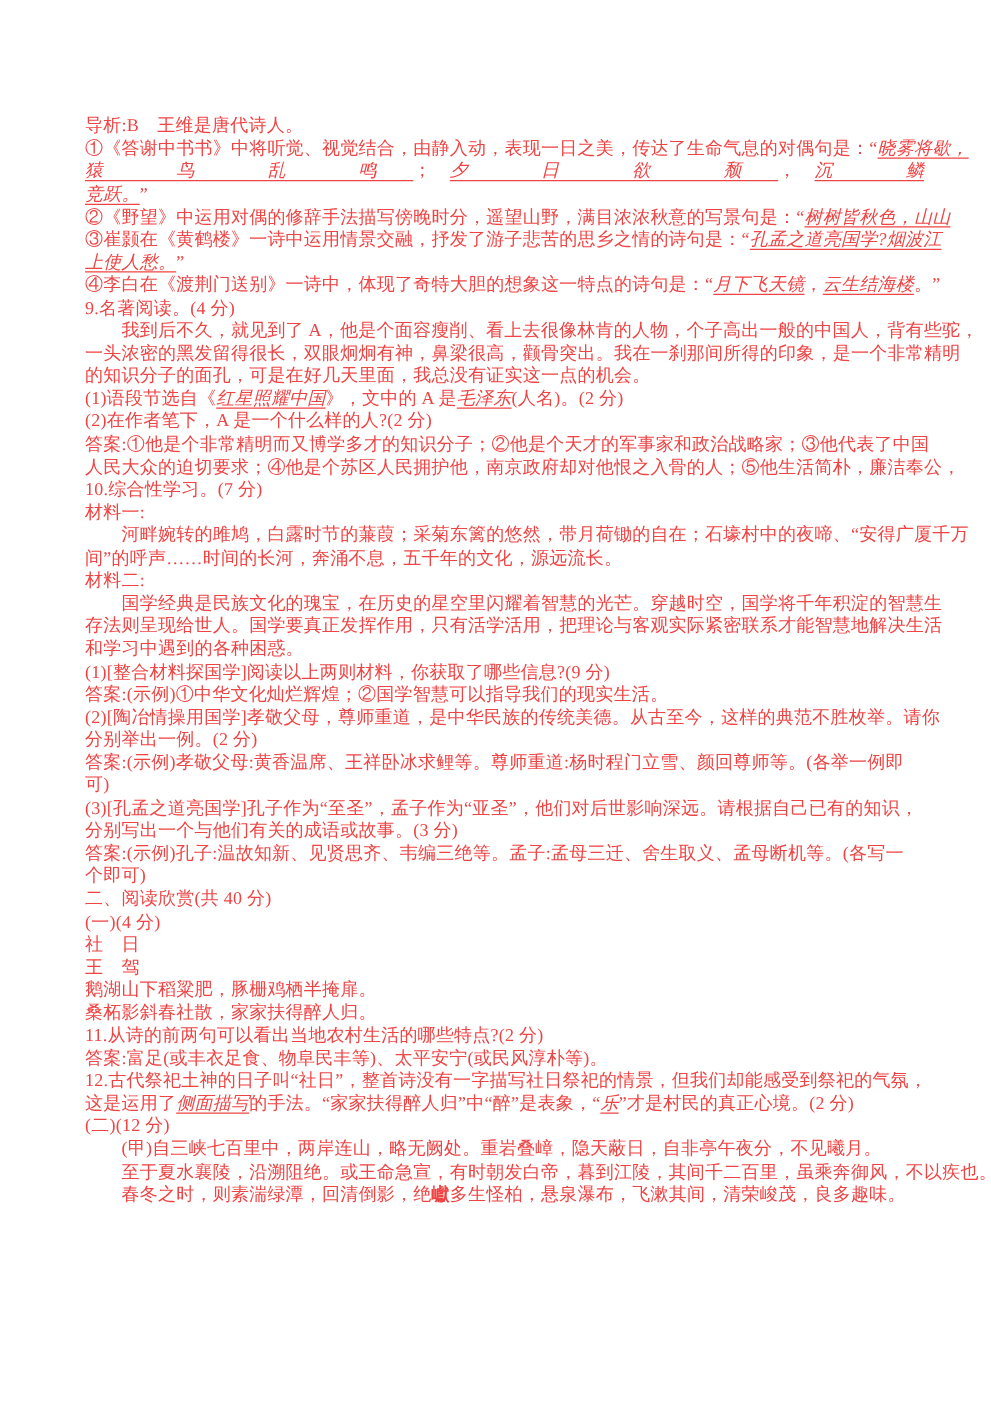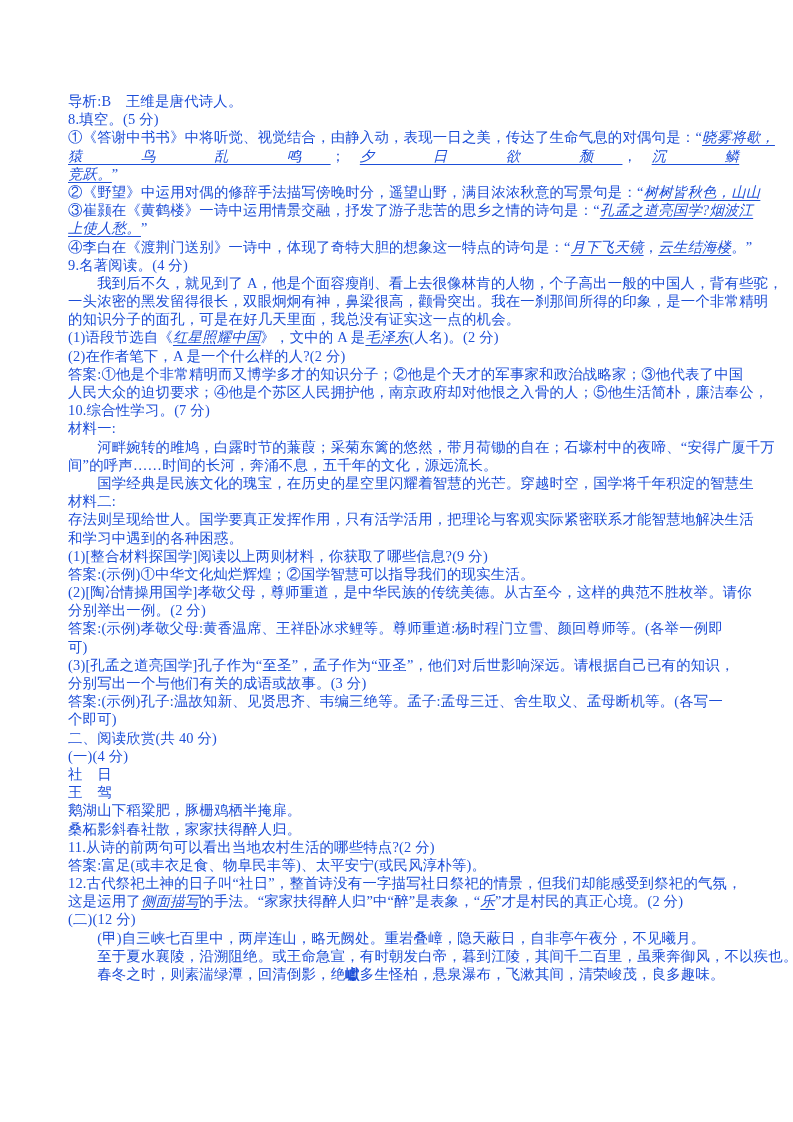--- a/index.html
+++ b/index.html
@@ -11,21 +11,21 @@
     overflow: hidden;
   }
   .doc {
     position: absolute;
     left: 68px;
     top: 92px;
     width: 676px;
     font-family: "Liberation Serif", "DejaVu Serif", serif;
     font-size: 14.4px;
     line-height: 18.2px;
-    color: #1d4ed8;
+    color: #ef4444;
     letter-spacing: 0.2px;
   }
   .line {
     white-space: nowrap;
     height: 18.2px;
   }
   .line.center { }
   .u {
     text-decoration: underline;
     text-underline-offset: 3px;
@@ -33,42 +33,41 @@
     font-style: italic;
   }
   .b { font-weight: bold; }
 </style>
 </head>
 <body>
 
 <div class="page">
   <div class="doc" id="doc">
       <div class="line"><span>导析:B　王维是唐代诗人。</span></div>
-      <div class="line"><span>8.填空。(5 分)</span></div>
       <div class="line"><span>①《答谢中书书》中将听觉、视觉结合，由静入动，表现一日之美，传达了生命气息的对偶句是：“</span><span class="u">晓雾将歇，</span></div>
       <div class="line"><span class="u">猿　　　　鸟　　　　乱　　　　鸣　　</span><span>；　</span><span class="u">夕　　　　日　　　　欲　　　　颓　　</span><span>，　</span><span class="u">沉　　　　鳞</span></div>
       <div class="line"><span class="u">竞跃。</span><span>”</span></div>
       <div class="line"><span>②《野望》中运用对偶的修辞手法描写傍晚时分，遥望山野，满目浓浓秋意的写景句是：“</span><span class="u">树树皆秋色，山山</span></div>
       <div class="line"><span>③崔颢在《黄鹤楼》一诗中运用情景交融，抒发了游子悲苦的思乡之情的诗句是：“</span><span class="u">孔孟之道亮国学?烟波江</span></div>
       <div class="line"><span class="u">上使人愁。</span><span>”</span></div>
       <div class="line"><span>④李白在《渡荆门送别》一诗中，体现了奇特大胆的想象这一特点的诗句是：“</span><span class="u">月下飞天镜</span><span>，</span><span class="u">云生结海楼</span><span>。”</span></div>
       <div class="line"><span>9.名著阅读。(4 分)</span></div>
       <div class="line"><span>　　我到后不久，就见到了 A，他是个面容瘦削、看上去很像林肯的人物，个子高出一般的中国人，背有些驼，</span></div>
       <div class="line"><span>一头浓密的黑发留得很长，双眼炯炯有神，鼻梁很高，颧骨突出。我在一刹那间所得的印象，是一个非常精明</span></div>
       <div class="line"><span>的知识分子的面孔，可是在好几天里面，我总没有证实这一点的机会。</span></div>
       <div class="line"><span>(1)语段节选自《</span><span class="u">红星照耀中国</span><span>》，文中的 A 是</span><span class="u">毛泽东</span><span>(人名)。(2 分)</span></div>
       <div class="line"><span>(2)在作者笔下，A 是一个什么样的人?(2 分)</span></div>
       <div class="line"><span>答案:①他是个非常精明而又博学多才的知识分子；②他是个天才的军事家和政治战略家；③他代表了中国</span></div>
       <div class="line"><span>人民大众的迫切要求；④他是个苏区人民拥护他，南京政府却对他恨之入骨的人；⑤他生活简朴，廉洁奉公，</span></div>
       <div class="line"><span>10.综合性学习。(7 分)</span></div>
       <div class="line"><span>材料一:</span></div>
       <div class="line"><span>　　河畔婉转的雎鸠，白露时节的蒹葭；采菊东篱的悠然，带月荷锄的自在；石壕村中的夜啼、“安得广厦千万</span></div>
       <div class="line"><span>间”的呼声……时间的长河，奔涌不息，五千年的文化，源远流长。</span></div>
+      <div class="line"><span>材料二:</span></div>
       <div class="line"><span>　　国学经典是民族文化的瑰宝，在历史的星空里闪耀着智慧的光芒。穿越时空，国学将千年积淀的智慧生</span></div>
-      <div class="line"><span>材料二:</span></div>
       <div class="line"><span>存法则呈现给世人。国学要真正发挥作用，只有活学活用，把理论与客观实际紧密联系才能智慧地解决生活</span></div>
       <div class="line"><span>和学习中遇到的各种困惑。</span></div>
       <div class="line"><span>(1)[整合材料探国学]阅读以上两则材料，你获取了哪些信息?(9 分)</span></div>
       <div class="line"><span>答案:(示例)①中华文化灿烂辉煌；②国学智慧可以指导我们的现实生活。</span></div>
       <div class="line"><span>(2)[陶冶情操用国学]孝敬父母，尊师重道，是中华民族的传统美德。从古至今，这样的典范不胜枚举。请你</span></div>
       <div class="line"><span>分别举出一例。(2 分)</span></div>
       <div class="line"><span>答案:(示例)孝敬父母:黄香温席、王祥卧冰求鲤等。尊师重道:杨时程门立雪、颜回尊师等。(各举一例即</span></div>
       <div class="line"><span>可)</span></div>
       <div class="line"><span>(3)[孔孟之道亮国学]孔子作为“至圣”，孟子作为“亚圣”，他们对后世影响深远。请根据自己已有的知识，</span></div>
       <div class="line"><span>分别写出一个与他们有关的成语或故事。(3 分)</span></div>

